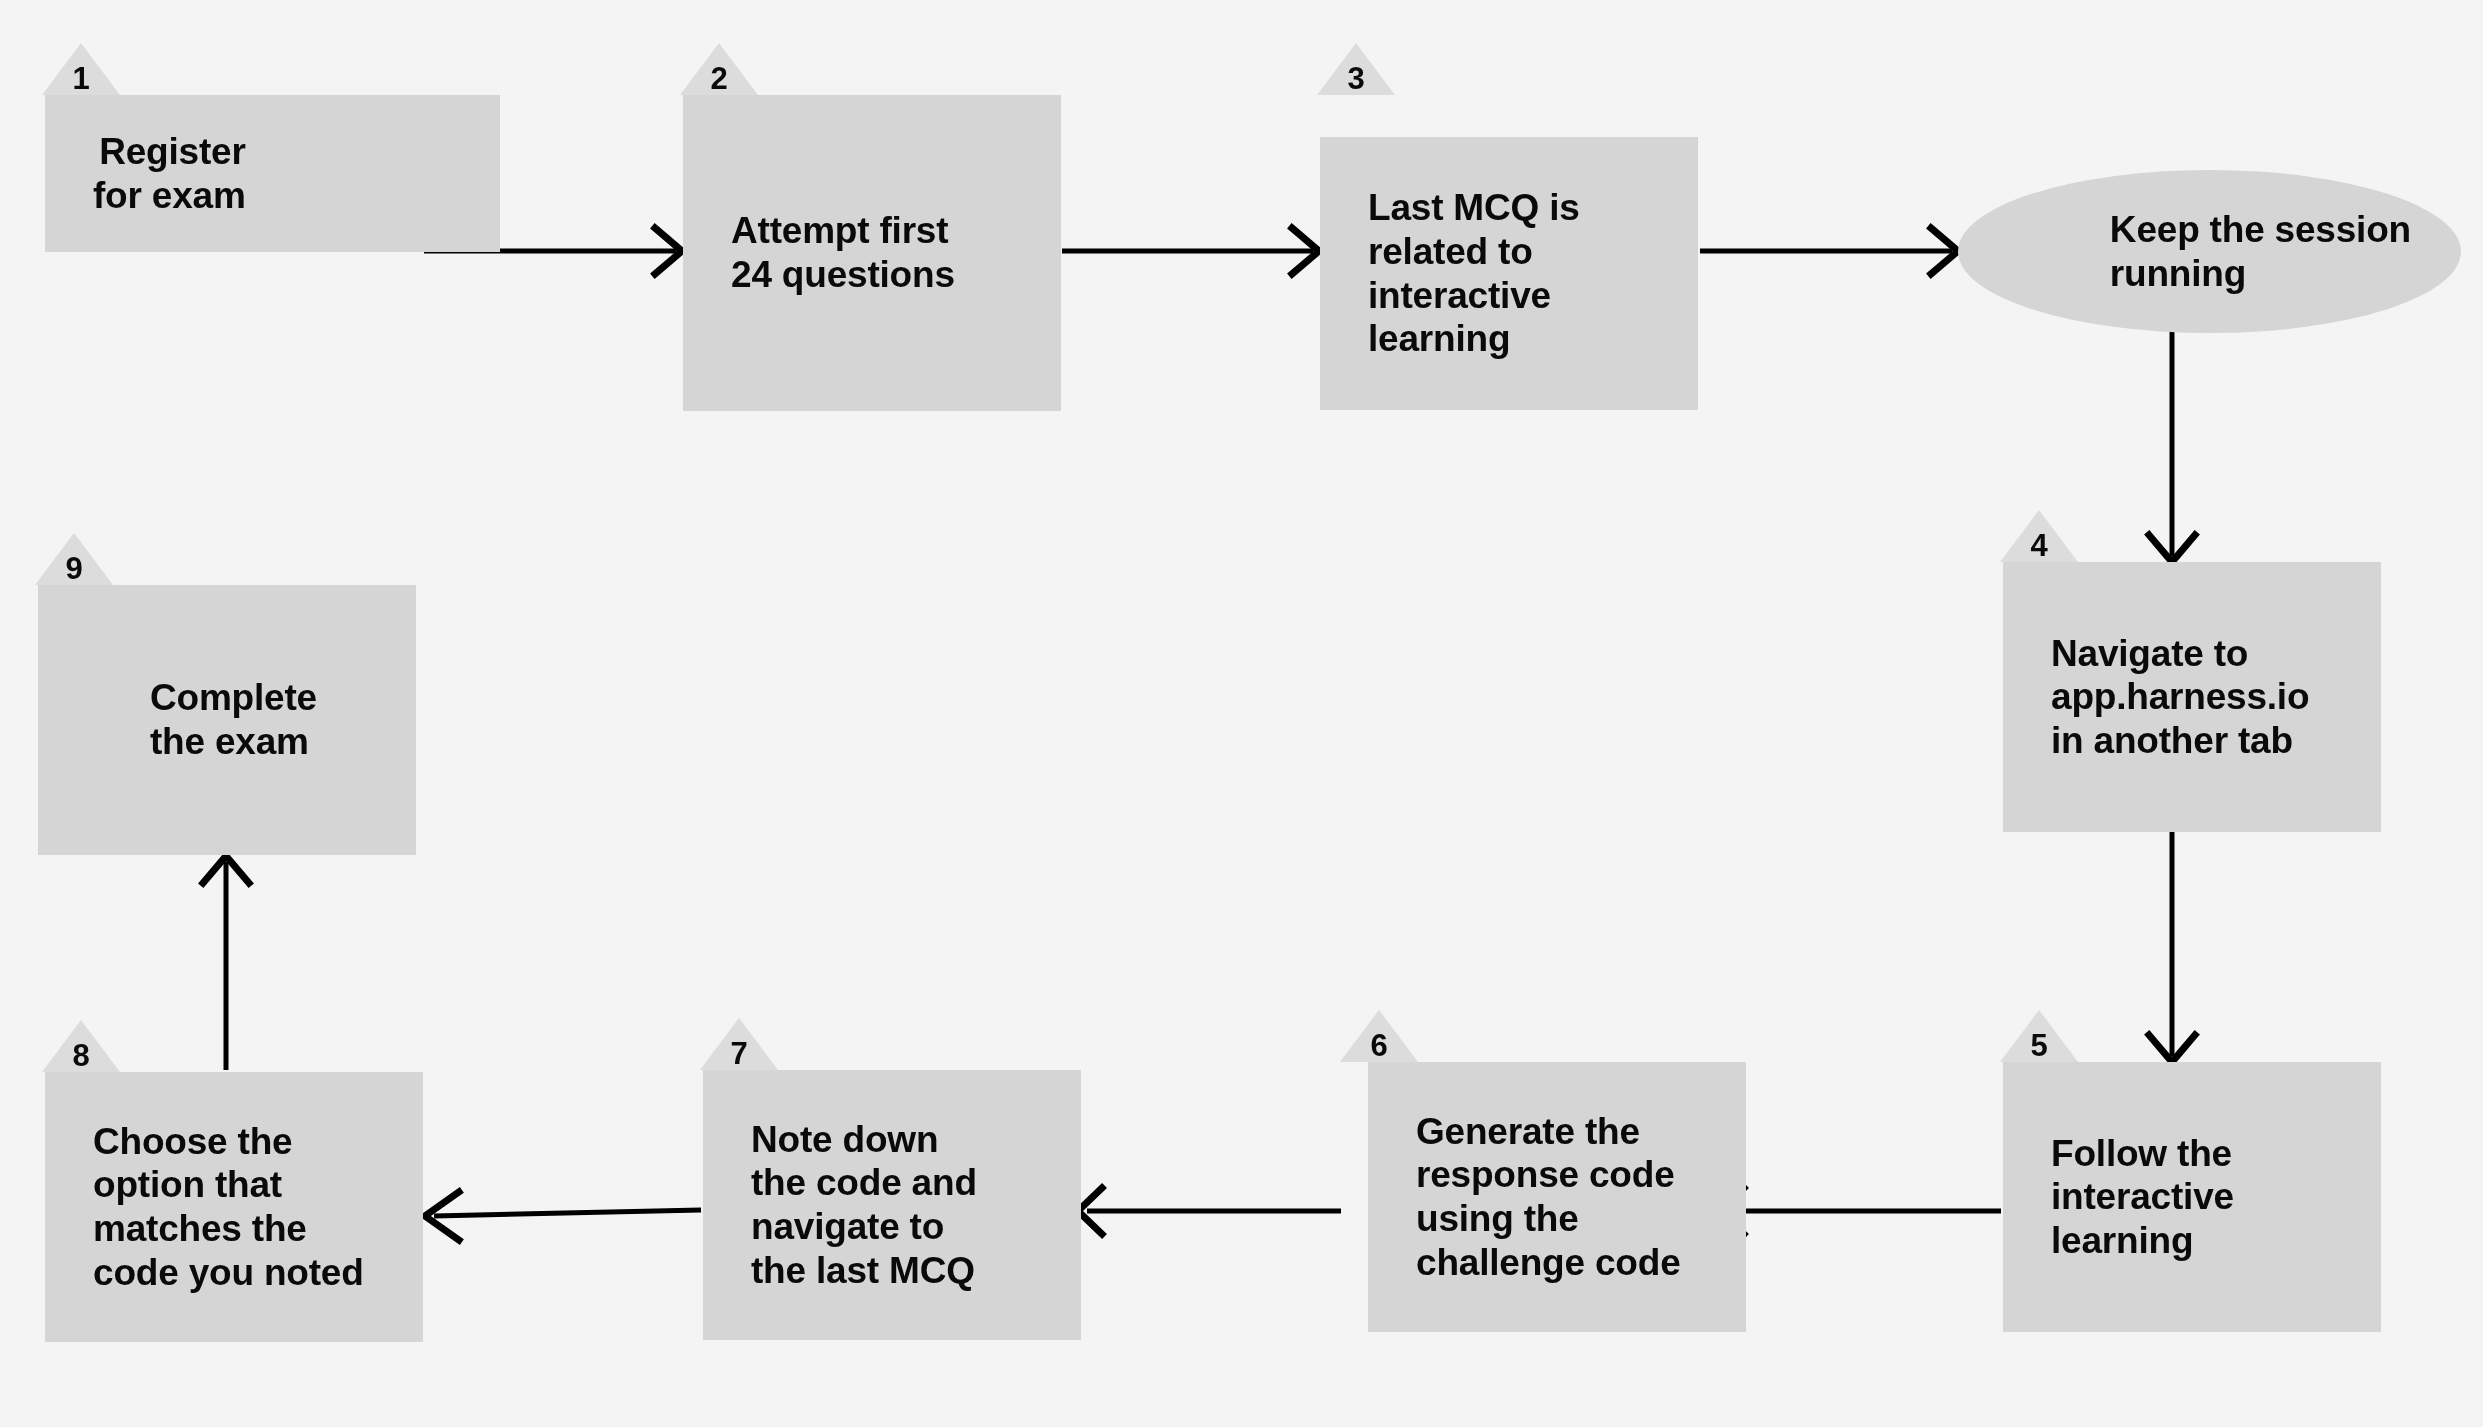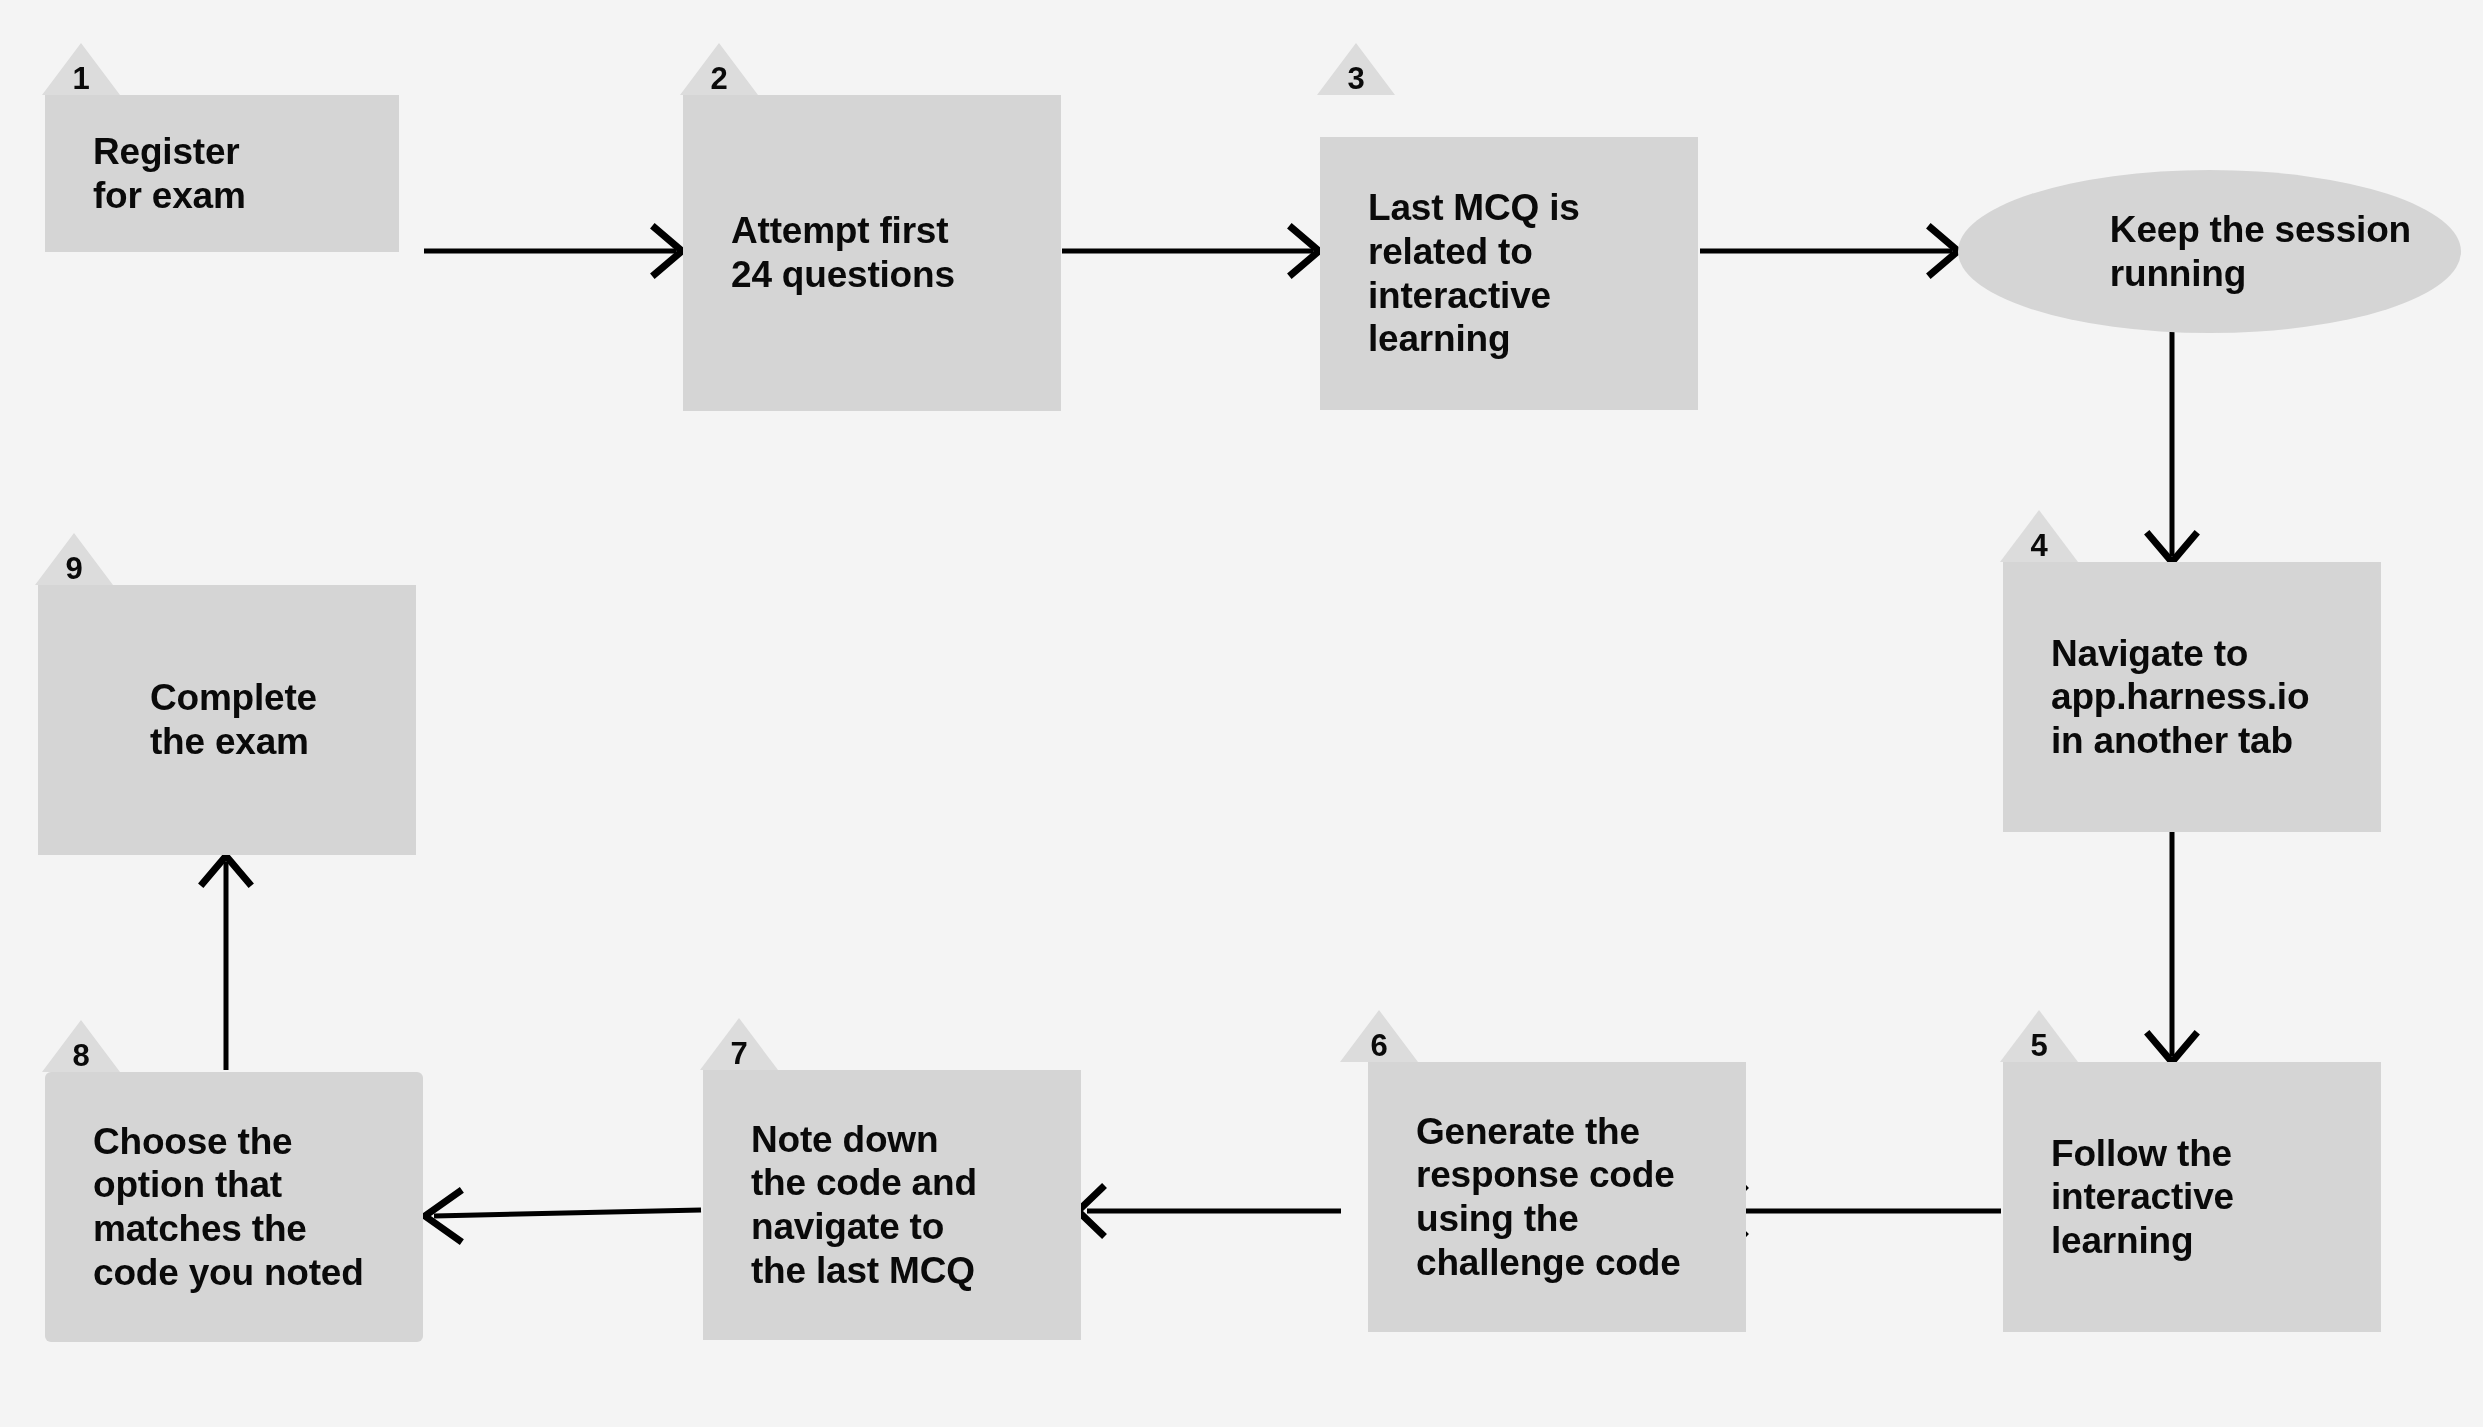--- a/index.html
+++ b/index.html
@@ -146,21 +146,21 @@
       <line x1="701" y1="1210" x2="434" y2="1216"></line>
       <polyline class="head" points="459,1192 425,1216 459,1240"></polyline>
     </g>
 
     <g>
       <line x1="226" y1="1070" x2="226" y2="862"></line>
       <polyline class="head" points="203,883 226,856 249,883"></polyline>
     </g>
   </svg>
 
-  <div class="node rect" style="left:45px; top:95px; width:354px; height:157px;">
+  <div class="node rect" style="left:45px; top:95px; width:455px; height:157px;text-align:right;">
     <span class="label">Register
 for exam</span>
   </div>
   <div class="badge" style="left:42px; top:43px;">
     <span class="tri"></span>
     <span class="num">1</span>
   </div>
 
   <div class="node rect" style="left:683px; top:95px; width:378px; height:316px;">
     <span class="label">Attempt first
@@ -222,21 +222,21 @@
     <span class="label">Note down
 the code and
 navigate to
 the last MCQ</span>
   </div>
   <div class="badge" style="left:700px; top:1018px;">
     <span class="tri"></span>
     <span class="num">7</span>
   </div>
 
-  <div class="node rect" style="left:45px; top:1072px; width:378px; height:270px;border-radius:6px;">
+  <div class="node rect" style="left:45px; top:1072px; width:378px; height:270px;">
     <span class="label">Choose the
 option that
 matches the
 code you noted</span>
   </div>
   <div class="badge" style="left:42px; top:1020px;">
     <span class="tri"></span>
     <span class="num">8</span>
   </div>
 

